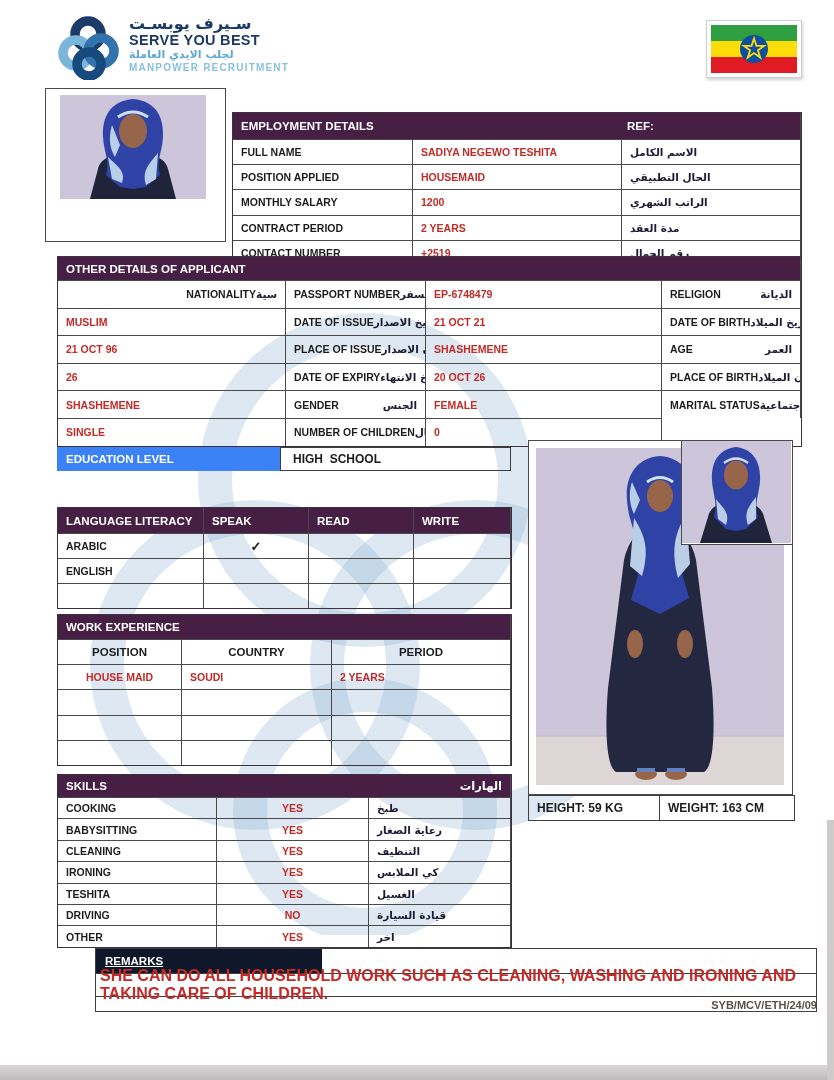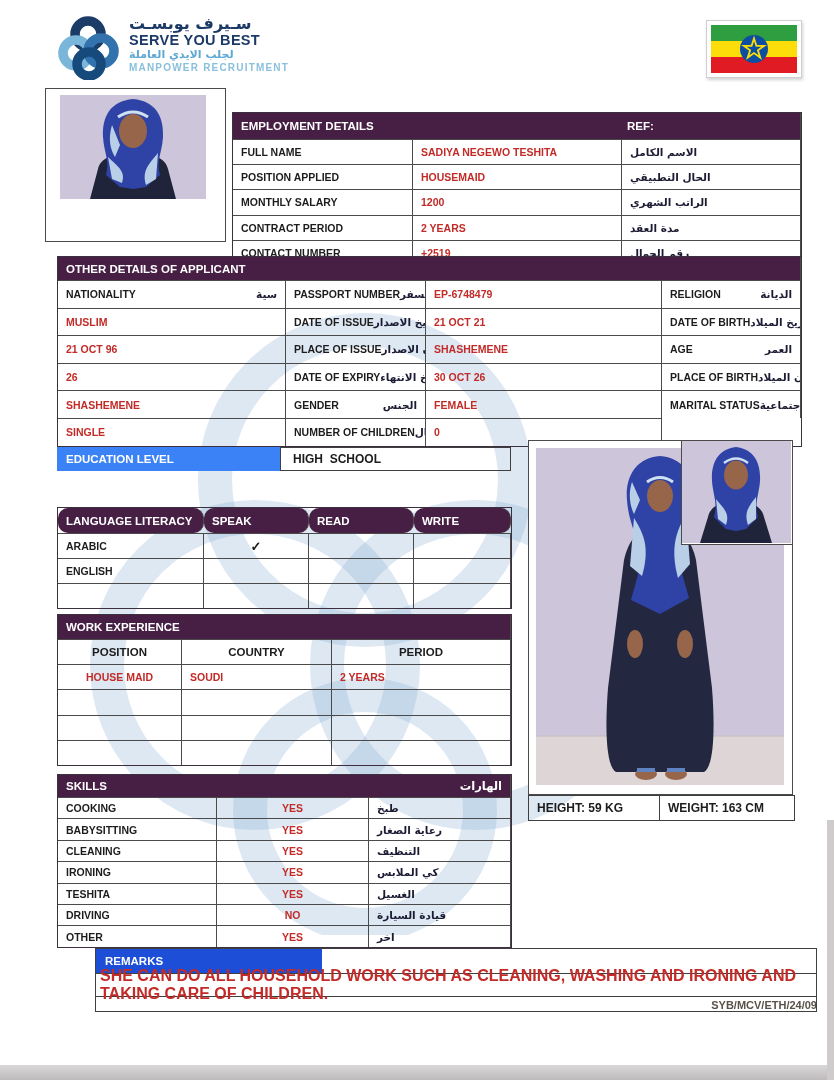--- a/index.html
+++ b/index.html
@@ -5,21 +5,21 @@
   html,body{margin:0;padding:0;background:#e9e9e9;}
   #page{position:relative;width:834px;height:1080px;background:#ffffff;overflow:hidden;
         font-family:"Liberation Sans",sans-serif;color:#1c1c1c;}
   .abs{position:absolute;}
   
   .t{position:absolute;display:grid;border:1.6px solid #3c2f3e;z-index:2;background:transparent;margin-top:22px;}
   .t .c{border-right:1px solid #4a4a4a;border-top:1px solid #4a4a4a;display:flex;align-items:center;
         overflow:hidden;padding:0 8px;font-size:10.5px;font-weight:bold;white-space:nowrap;}
   .t .c:nth-last-child(1){}
   .t .hdr{border-top:none;background:#471f44;color:#fff;font-size:11.5px;font-weight:bold;}
-  .t .nt{border-top:none;border-radius:10px;}
+  .t .nt{border-top:none;}
   .red{color:#c22b27;font-weight:bold;font-size:11px;}
   .ar{font-family:"DejaVu Sans",sans-serif;direction:rtl;color:#1b1b33;}
   .ctr{justify-content:center;}
   .rt{justify-content:flex-end;}
   
   .pbar{position:absolute;background:#3b82f6;color:#fff;font-weight:bold;font-size:11.5px;
         display:flex;align-items:center;padding:0 9px;z-index:2;box-sizing:border-box;}
   
   #logo{left:58px;top:16px;display:flex;gap:7px;z-index:2;}
   #logo .lt1{font-family:"DejaVu Sans",sans-serif;font-size:16px;font-weight:bold;color:#1c3a66;line-height:1.05;}
@@ -27,22 +27,22 @@
   #logo .lt3{font-family:"DejaVu Sans",sans-serif;font-size:11px;font-weight:bold;color:#5fa8d3;line-height:1.15;}
   #logo .lt4{font-size:10px;font-weight:bold;color:#8bc0dd;letter-spacing:1.2px;line-height:1.3;}
   
   #flag{left:706px;top:20px;width:94px;height:56px;background:#fff;border:1px solid #cfcfcf;
         box-shadow:1px 2px 3px rgba(0,0,0,.18);display:flex;align-items:center;justify-content:center;z-index:2;}
   
   .photo-frame{position:absolute;background:#fff;border:1.5px solid #4a4a4a;z-index:2;box-sizing:border-box;}
   
   #remarks{left:95px;top:948px;width:722px;height:64px;border:1px solid #3f3f3f;z-index:2;box-sizing:border-box;}
   #remarks .rh{height:24px;border-bottom:1px solid #3f3f3f;display:flex;}
-  #remarks .rp{width:226px;background:#1d4ed8;color:#fff;font-weight:bold;font-size:11.5px;
-               display:flex;align-items:center;padding:0 9px;box-sizing:border-box;}
+  #remarks .rp{width:226px;background:#0f172a;color:#fff;font-weight:bold;font-size:11.5px;
+               display:flex;align-items:center;padding:0 9px;box-sizing:border-box;text-decoration:underline;}
   #remarks .rtx{height:22px;border-bottom:1px solid #3f3f3f;display:flex;align-items:center;
                 padding:0 4px;font-size:16px;}
   #doc-code{right:17px;top:999px;font-size:11px;font-weight:bold;color:#5a5248;z-index:3;}
   
   #hw{left:528px;top:795px;width:265px;height:24px;display:grid;grid-template-columns:131px 1fr;
       border:1.5px solid #3f3f3f;z-index:2;}
   #hw div{border-right:1px solid #3f3f3f;display:flex;align-items:center;padding:0 8px;
           font-size:12px;font-weight:bold;}
   
   #strip-bottom{left:0;bottom:0;width:834px;height:15px;background:linear-gradient(#d9d7d7,#bdbbbc);z-index:4;}
@@ -126,21 +126,21 @@
     <div class="c ar rt">مدة العقد</div>
 
     <div class="c">CONTACT NUMBER</div>
     <div class="c red">+2519</div>
     <div class="c ar rt">رقم الجوال</div>
   </div>
 
   <div class="t" id="other-table" style="left:57px;top:234px;width:743px;grid-template-columns:228px 140px 236px 1fr;grid-template-rows:23px repeat(6,27.6px);">
     <div class="c hdr" style="grid-column:1/5;">OTHER DETAILS OF APPLICANT</div>
 
-    <div class="c" style="justify-content:space-between;">
+    <div class="c" style="justify-content:flex-end;">
       <span>NATIONALITY</span>
       <span class="ar">سية</span>
     </div>
     <div class="c" style="justify-content:space-between;">
       <span>PASSPORT NUMBER</span>
       <span class="ar">رقم جواز السفر</span>
     </div>
     <div class="c red">EP-6748479</div>
 
     <div class="c" style="justify-content:space-between;">
@@ -167,21 +167,21 @@
 
     <div class="c" style="justify-content:space-between;">
       <span>AGE</span>
       <span class="ar">العمر</span>
     </div>
     <div class="c red">26</div>
     <div class="c" style="justify-content:space-between;">
       <span>DATE OF EXPIRY</span>
       <span class="ar">تاريخ الانتهاء</span>
     </div>
-    <div class="c red">30 OCT 26</div>
+    <div class="c red">20 OCT 26</div>
 
     <div class="c" style="justify-content:space-between;">
       <span>PLACE OF BIRTH</span>
       <span class="ar">مكان الميلاد</span>
     </div>
     <div class="c red">SHASHEMENE</div>
     <div class="c" style="justify-content:space-between;">
       <span>GENDER</span>
       <span class="ar">الجنس</span>
     </div>

